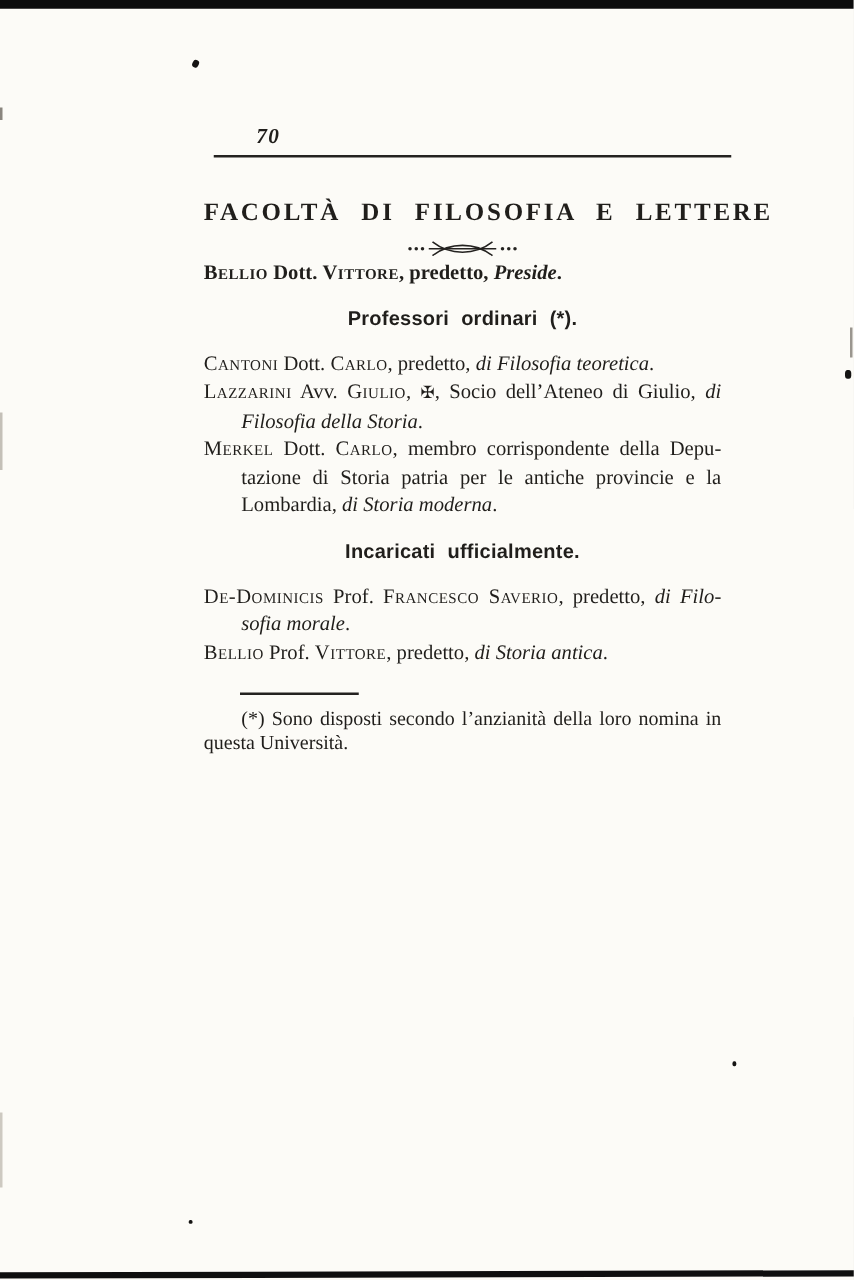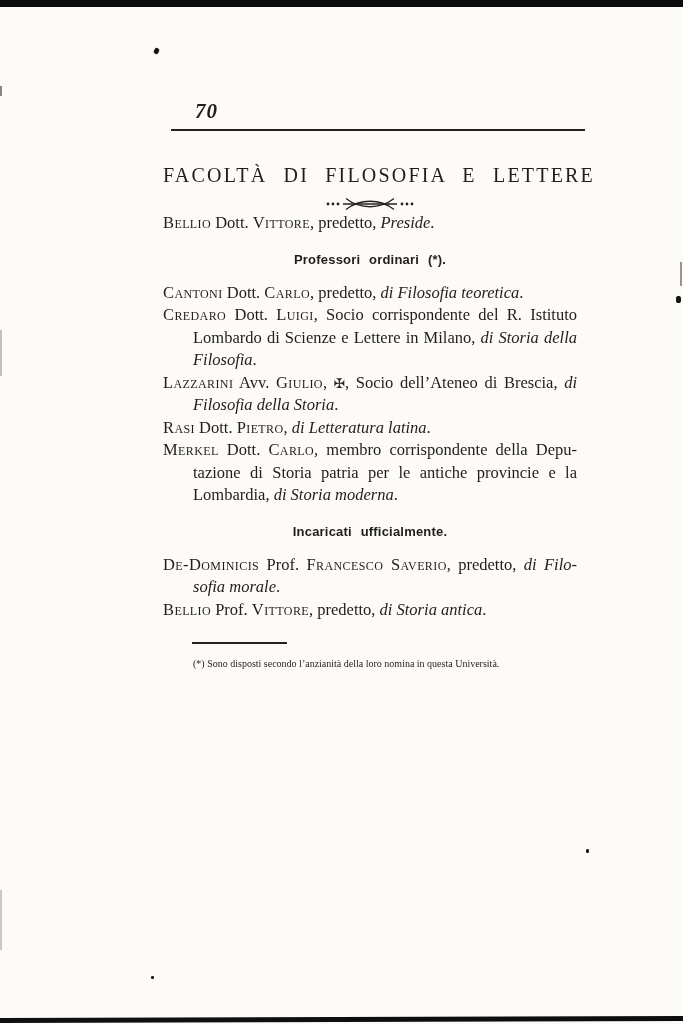--- a/index.html
+++ b/index.html
@@ -21,63 +21,64 @@
   }
   .edge-bottom{
     position:absolute;bottom:2px;left:-4px;width:695px;height:5px;
     background:#0e0e0e;
     transform:rotate(-0.15deg);
   }
   .content{
     position:absolute;left:163px;top:99px;width:414px;
   }
   .pageno{
-    margin:0 0 0 32px;
-    font-size:21px;font-weight:bold;font-style:italic;
+    margin:0 0 0 42px;
+    font-size:17px;font-weight:bold;font-style:italic;
     letter-spacing:1px;
   }
   .header-rule{
     height:0;border-top:2px solid #242220;
     margin:5px 0 0 8px;width:414px;
   }
   .title{
     margin:33px 0 0;
-    font-size:20px;font-weight:normal;
+    font-size:20px;font-weight:bold;
     letter-spacing:2.2px;word-spacing:9px;
     text-align:right;white-space:nowrap;
   }
   .ornament{
     margin-top:9px;text-align:center;line-height:0;
   }
   .preside{
     margin:25px 0 0;
+    font-weight:bold;
   }
   .entry{
     margin:0;
     font-size:16.5px;line-height:22.5px;
     text-align:justify;
     padding-left:30px;text-indent:-30px;
   }
   .section-heading{
     font-family:"Liberation Sans","DejaVu Sans",sans-serif;
-    font-weight:bold;font-size:13px;
+    font-weight:bold;font-size:16px;
     text-align:center;word-spacing:5px;letter-spacing:0.2px;
     margin:17px 0 15px;
   }
   .seg-sc{font-variant:small-caps;letter-spacing:0.4px;}
   .seg-it{font-style:italic;}
   .seg-rm{}
   .seg-sym{font-family:"DejaVu Sans",sans-serif;font-size:13.5px;}
   .footnote-rule{
     height:0;border-top:2px solid #242220;
     width:95px;margin:21px 0 0 29px;
   }
   .footnote{
     margin:11px 0 0;
-    font-size:10px;line-height:18.5px;
+    font-size:16px;line-height:18.5px;
     text-align:justify;text-indent:30px;
   }
   
   .speck{position:absolute;background:#151413;border-radius:40%;}
   .sp1{left:154px;top:48px;width:5px;height:6px;transform:rotate(25deg);}
   .sp2{left:676px;top:296px;width:5px;height:7px;}
   .sp3{left:680px;top:262px;width:2px;height:24px;background:#9a968f;border-radius:0;}
   .sp4{left:0px;top:86px;width:2px;height:10px;background:#8a867f;border-radius:0;}
   .sp5{left:0px;top:330px;width:2px;height:46px;background:#c4c0b8;border-radius:0;}
   .sp6{left:586px;top:849px;width:3px;height:4px;}
@@ -115,23 +116,21 @@
           <path d="M24,13.5 C38,2.5 58,2.5 72,13.5"></path>
         </g>
       </svg>
     </div>
 
     <p class="entry preside" id="preside"><span class="seg-sc">Bellio</span><span class="seg-rm"> Dott. </span><span class="seg-sc">Vittore</span><span class="seg-rm">, predetto, </span><span class="seg-it">Preside</span><span class="seg-rm">.</span></p>
 
     <div id="sections">
         <div class="section-heading">Professori ordinari (*).</div>
         <p class="entry"><span class="seg-sc">Cantoni</span><span class="seg-rm"> Dott. </span><span class="seg-sc">Carlo</span><span class="seg-rm">, predetto, </span><span class="seg-it">di Filosofia teoretica</span><span class="seg-rm">.</span></p>
-        <p class="entry"><span class="seg-sc">Credaro</span><span class="seg-rm"> Dott. </span><span class="seg-sc">Luigi</span><span class="seg-rm">, Socio corrispondente del R. Istituto Lombardo di Scienze e Lettere in Milano, </span><span class="seg-it">di Storia della Filosofia</span><span class="seg-rm">.</span></p>
-        <p class="entry"><span class="seg-sc">Lazzarini</span><span class="seg-rm"> Avv. </span><span class="seg-sc">Giulio</span><span class="seg-rm">, </span><span class="seg-sym">✠</span><span class="seg-rm">, Socio dell’Ateneo di Brescia, </span><span class="seg-it">di Filosofia della Storia</span><span class="seg-rm">.</span></p>
-        <p class="entry"><span class="seg-sc">Rasi</span><span class="seg-rm"> Dott. </span><span class="seg-sc">Pietro</span><span class="seg-rm">, </span><span class="seg-it">di Letteratura latina</span><span class="seg-rm">.</span></p>
+        <p class="entry"><span class="seg-sc">Lazzarini</span><span class="seg-rm"> Avv. </span><span class="seg-sc">Giulio</span><span class="seg-rm">, </span><span class="seg-sym">✠</span><span class="seg-rm">, Socio dell’Ateneo di Giulio, </span><span class="seg-it">di Filosofia della Storia</span><span class="seg-rm">.</span></p>
         <p class="entry"><span class="seg-sc">Merkel</span><span class="seg-rm"> Dott. </span><span class="seg-sc">Carlo</span><span class="seg-rm">, membro corrispondente della Depu­tazione di Storia patria per le antiche provincie e la Lombardia, </span><span class="seg-it">di Storia moderna</span><span class="seg-rm">.</span></p>
         <div class="section-heading">Incaricati ufficialmente.</div>
         <p class="entry"><span class="seg-sc">De-Dominicis</span><span class="seg-rm"> Prof. </span><span class="seg-sc">Francesco Saverio</span><span class="seg-rm">, predetto, </span><span class="seg-it">di Filo­sofia morale</span><span class="seg-rm">.</span></p>
         <p class="entry"><span class="seg-sc">Bellio</span><span class="seg-rm"> Prof. </span><span class="seg-sc">Vittore</span><span class="seg-rm">, predetto, </span><span class="seg-it">di Storia antica</span><span class="seg-rm">.</span></p>
       </div>
 
     <div class="footnote-rule"></div>
 
     <p class="footnote">(*) Sono disposti secondo l’anzianità della loro nomina in questa Uni­versità.</p>
 

